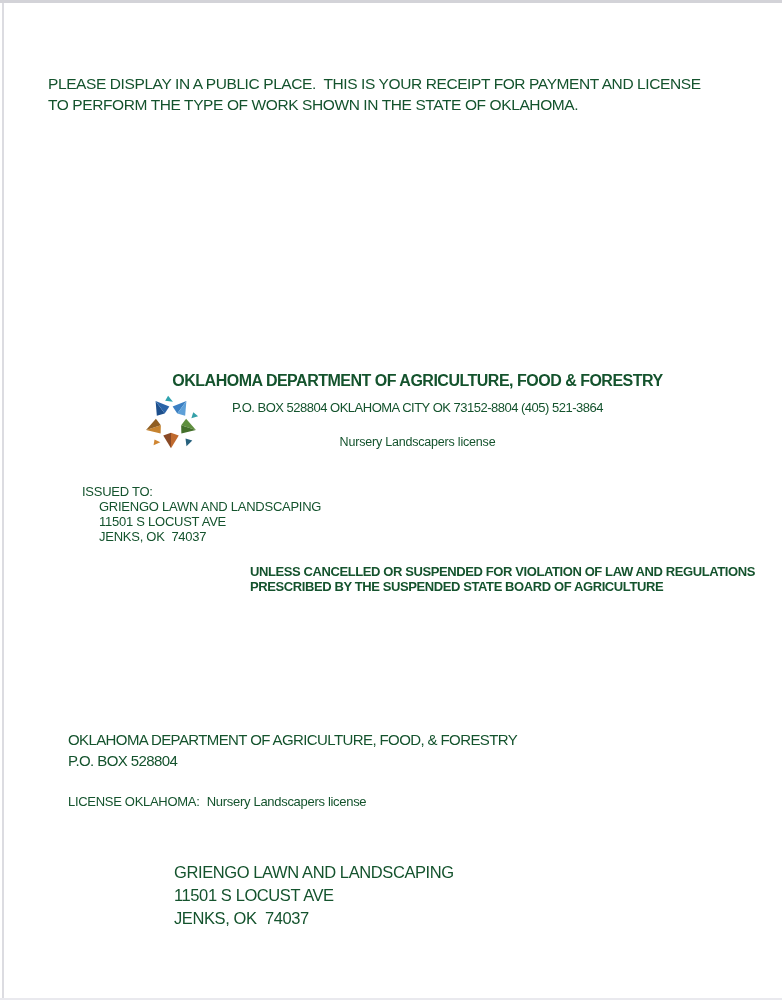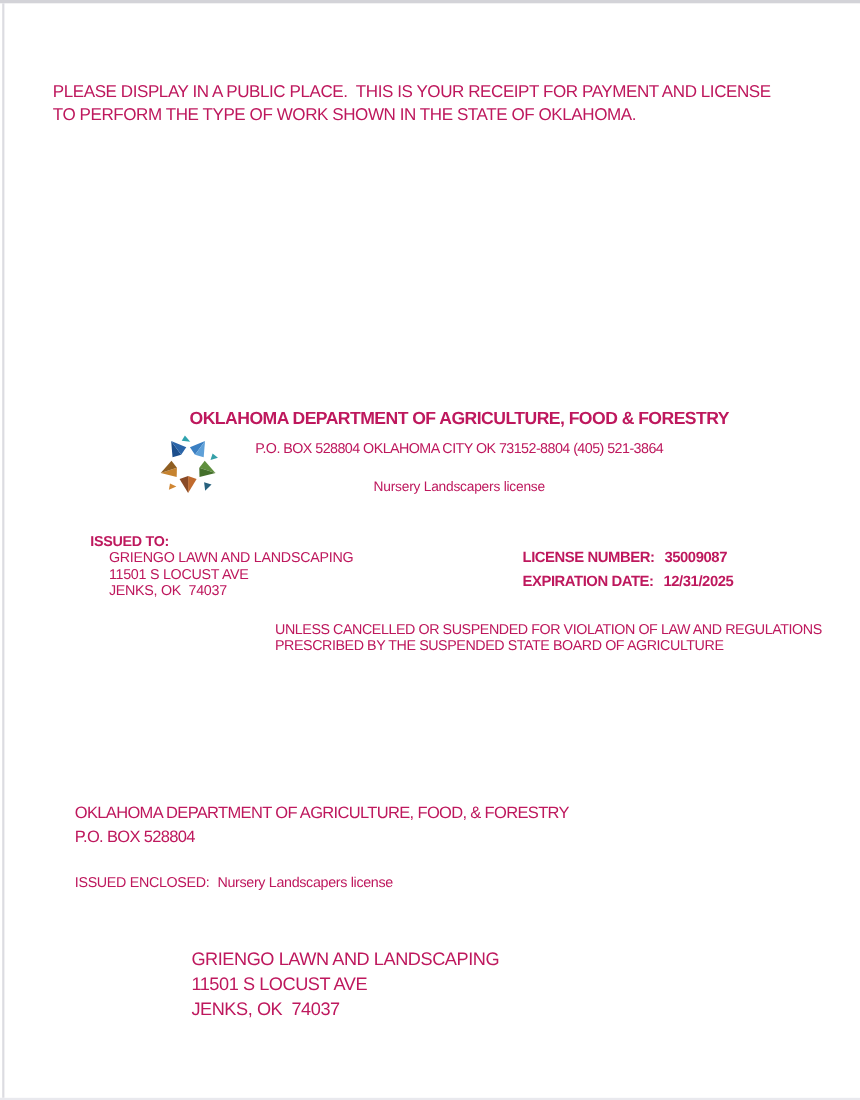--- a/index.html
+++ b/index.html
@@ -3,21 +3,21 @@
 <meta charset="utf-8">
 <style>
   html, body { margin: 0; padding: 0; background: #ffffff; }
   .page {
     position: relative;
     width: 782px;
     height: 1000px;
     background: #ffffff;
     overflow: hidden;
     font-family: "Liberation Sans", sans-serif;
-    color: #be185d;
+    color: #14532d;
   }
   .pre { white-space: pre; }
 
   
   .edge-top    { position: absolute; top: 0; left: 0; right: 0; height: 3px; background: #d3d3d8; }
   .edge-left   { position: absolute; top: 3px; bottom: 2px; left: 2px; width: 2px; background: #dcdce1; }
   .edge-bottom { position: absolute; bottom: 0; left: 0; right: 0; height: 2px; background: #e9e9ee; }
 
   
   .notice { position: absolute; left: 48px; top: 73px; font-size: 15.5px; letter-spacing: -0.4px; line-height: 21px; }
@@ -26,30 +26,30 @@
   
   .header-line { position: absolute; left: 135px; width: 565px; text-align: center; }
   .agency-name    { top: 372px; font-size: 16px; font-weight: bold; letter-spacing: -0.5px; }
   .agency-contact { top: 400px; font-size: 13px; font-weight: normal; letter-spacing: -0.5px; }
   .license-type   { top: 435px; font-size: 12.5px; letter-spacing: -0.2px; }
 
   .logo { position: absolute; left: 140px; top: 390px; width: 62px; height: 64px; }
 
   
   .issued-to { position: absolute; left: 82px; top: 484px; font-size: 13px; line-height: 15px; letter-spacing: -0.25px; }
-  .issued-to .label { font-weight: bold; }
+  .issued-to .label { font-weight: normal; }
   .issued-to .addr { margin-left: 17px; }
 
   
   .license-meta { position: absolute; left: 475px; top: 499px; font-size: 13.5px; font-weight: bold; letter-spacing: -0.4px; }
   .license-meta .row { display: flex; margin-bottom: 7px; }
   .license-meta .lbl { margin-right: 9px; }
 
   
-  .conditions { position: absolute; left: 250px; top: 564px; font-size: 13px; font-weight: normal; line-height: 15px; letter-spacing: -0.4px; }
+  .conditions { position: absolute; left: 250px; top: 564px; font-size: 13px; font-weight: bold; line-height: 15px; letter-spacing: -0.4px; }
 
   
   .mailing { position: absolute; left: 68px; top: 729px; font-size: 15px; line-height: 21px; letter-spacing: -0.6px; }
   .enclosed { position: absolute; left: 68px; top: 794px; font-size: 13px; letter-spacing: -0.3px; }
   .enclosed .lbl { margin-right: 4px; }
 
   
   .recipient { position: absolute; left: 174px; top: 861px; font-size: 16.5px; line-height: 23px; letter-spacing: -0.4px; }
 </style>
 </head>
@@ -97,43 +97,33 @@
 
   <div class="issued-to">
     <div class="label pre">ISSUED TO:</div>
     <div class="addr">
       <div class="pre">GRIENGO LAWN AND LANDSCAPING</div>
       <div class="pre">11501 S LOCUST AVE</div>
       <div class="pre">JENKS, OK  74037</div>
     </div>
   </div>
 
-  <div class="license-meta">
-    <div class="row">
-      <span class="lbl pre">LICENSE NUMBER:</span>
-      <span class="pre">35009087</span>
-    </div>
-    <div class="row">
-      <span class="lbl pre">EXPIRATION DATE:</span>
-      <span class="pre">12/31/2025</span>
-    </div>
-  </div>
 
   <div class="conditions">
     <div class="pre">UNLESS CANCELLED OR SUSPENDED FOR VIOLATION OF LAW AND REGULATIONS</div>
     <div class="pre">PRESCRIBED BY THE SUSPENDED STATE BOARD OF AGRICULTURE</div>
   </div>
 
   <div class="mailing">
     <div class="pre">OKLAHOMA DEPARTMENT OF AGRICULTURE, FOOD, &amp; FORESTRY</div>
     <div class="pre">P.O. BOX 528804</div>
   </div>
 
   <div class="enclosed">
-    <span class="lbl pre">ISSUED ENCLOSED:</span>
+    <span class="lbl pre">LICENSE OKLAHOMA:</span>
     <span class="pre">Nursery Landscapers license</span>
   </div>
 
   <div class="recipient">
     <div class="pre">GRIENGO LAWN AND LANDSCAPING</div>
     <div class="pre">11501 S LOCUST AVE</div>
     <div class="pre">JENKS, OK  74037</div>
   </div>
 
 </div>

